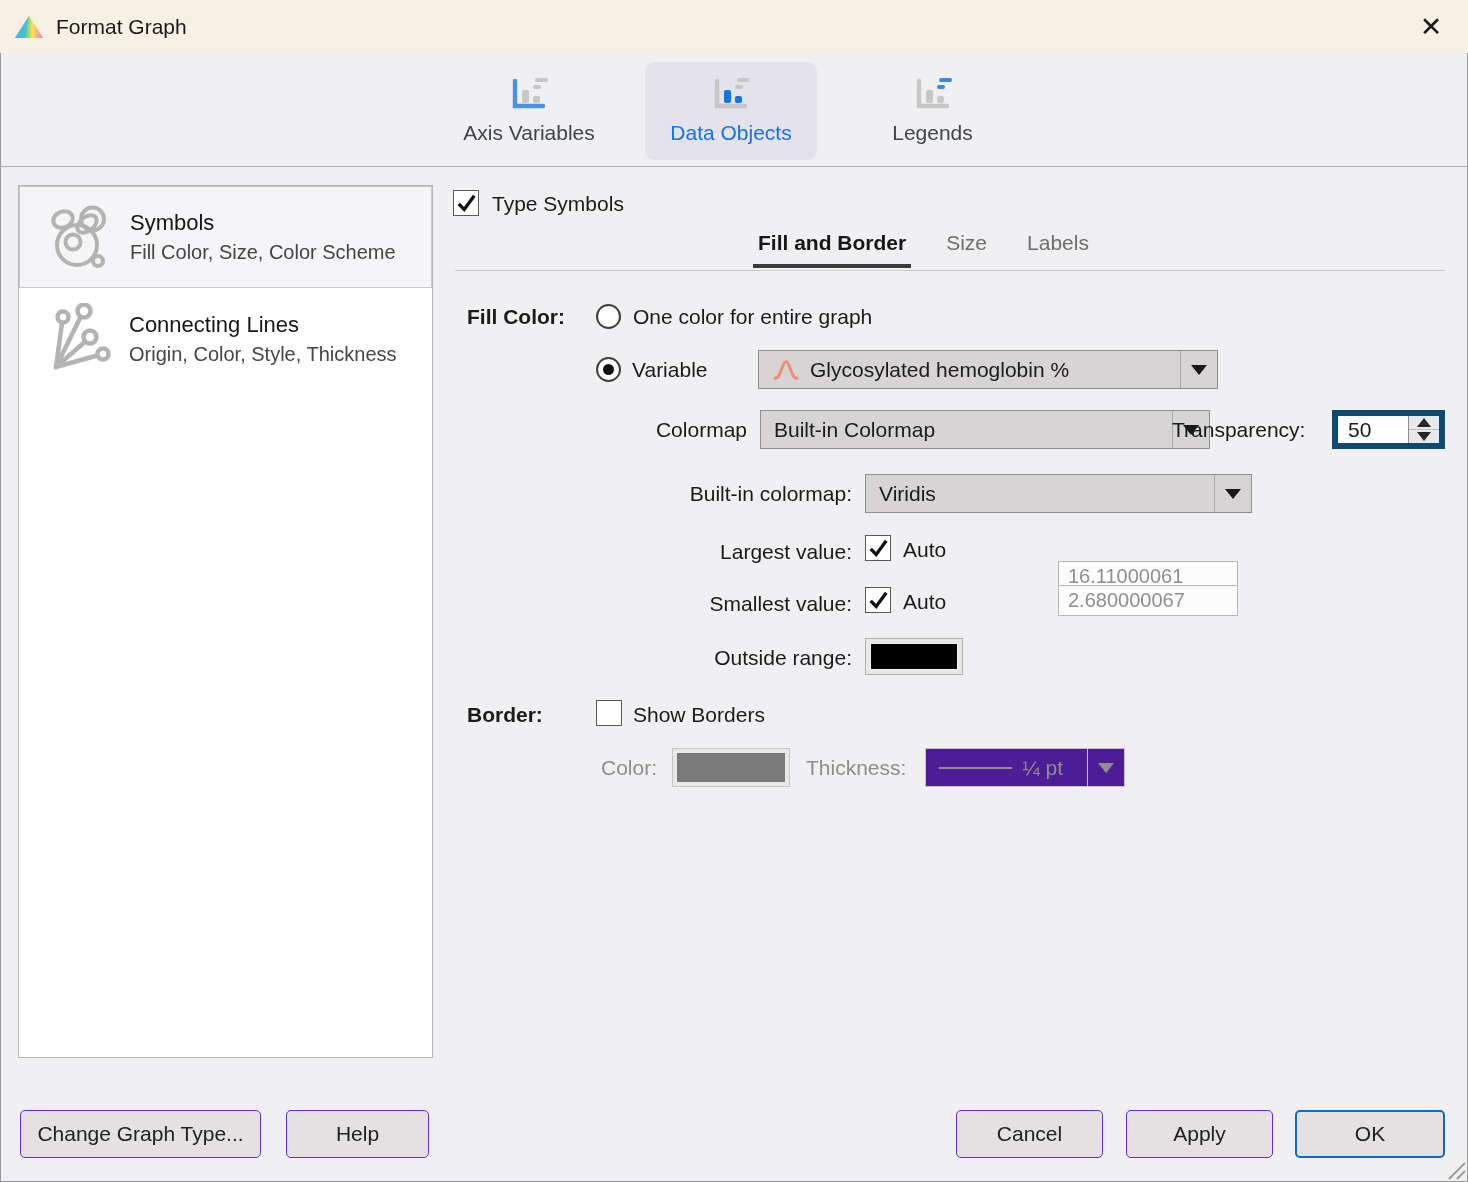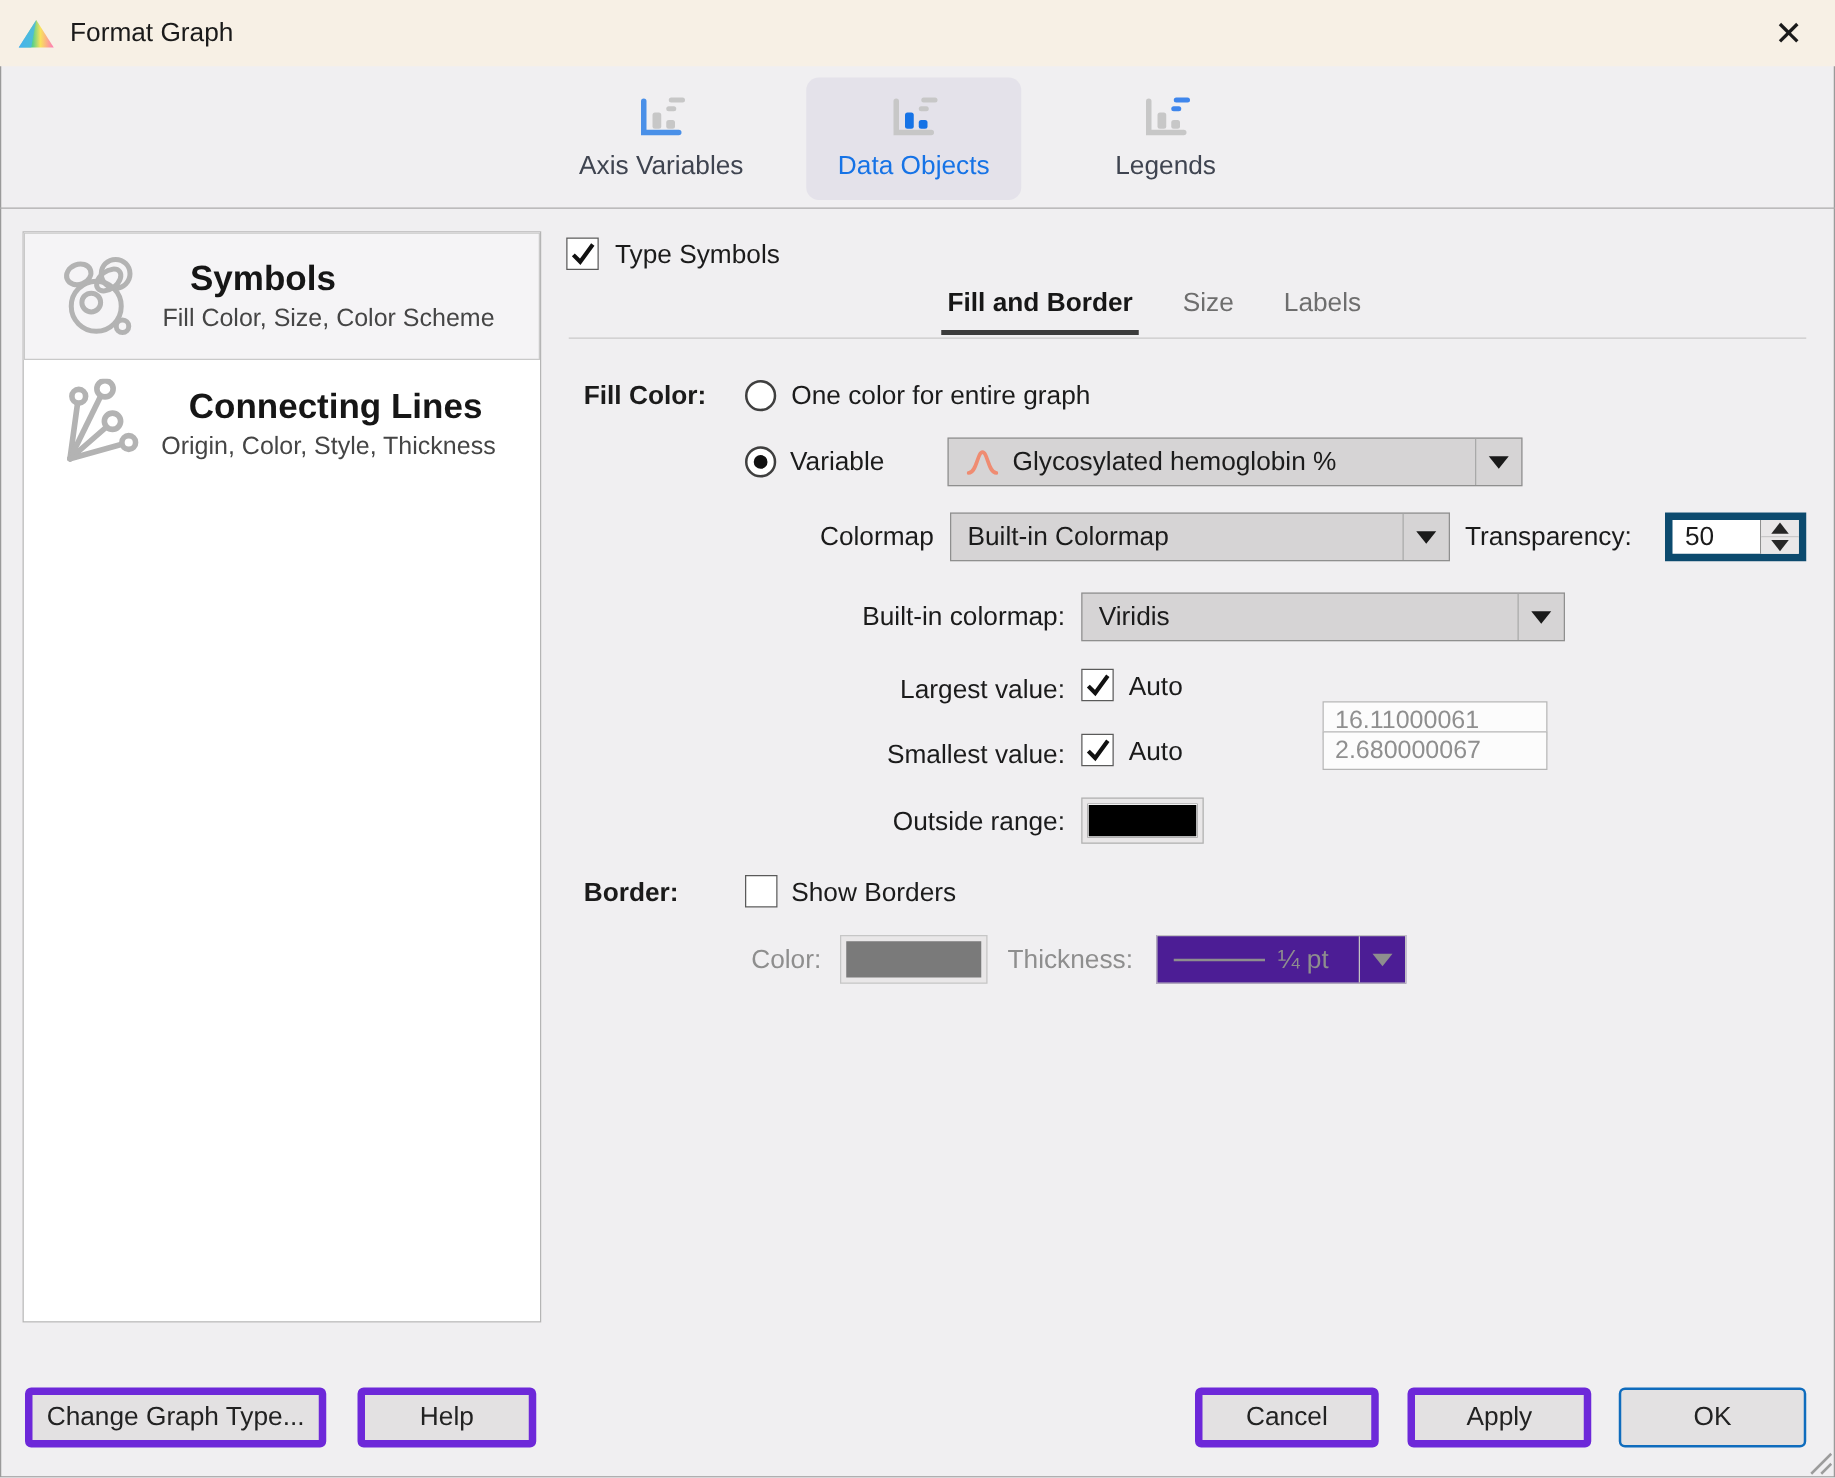--- a/index.html
+++ b/index.html
@@ -17,21 +17,21 @@
   .tabstrip-divider { position:absolute; left:0; top:166px; width:100%; height:1px; background:#ababab; }
   .top-tab { position:absolute; top:62px; height:98px; display:flex; flex-direction:column; align-items:center; justify-content:center; gap:8px; border-radius:10px; cursor:pointer; }
   .top-tab .tab-label { font-size:21px; color:#3f4450; }
   .top-tab.selected { background:#e4e2ea; }
   .top-tab.selected .tab-label { color:#1673e6; }
 
   
   .sidebar { position:absolute; left:18px; top:185px; width:415px; height:873px; background:#ffffff; border:1px solid #b5b5b5; }
   .side-item { display:flex; align-items:center; gap:18px; padding-left:26px; height:102px; cursor:pointer; }
   .side-item.selected { background:#f5f4f6; border:1px solid #c9c9c9; }
-  .side-title { font-size:28px; font-weight:bold; color:#161616; margin-bottom:5px;margin-left:22px; }
+  .side-title { font-size:22px; font-weight:normal; color:#161616; margin-bottom:5px; }
   .side-sub { font-size:20px; color:#454545; }
 
   
   .lbl { font-size:21px; color:#1b1b1b; line-height:28px; white-space:nowrap; }
   .lbl.bold { font-weight:bold; }
   .lbl.gray { color:#8e8e8e; }
   .r-align { text-align:right; }
 
   .checkbox { width:26px; height:26px; background:#ffffff; border:1.6px solid #5a5a5a; display:flex; align-items:center; justify-content:center; cursor:pointer; }
   .checkbox .check { display:none; }
@@ -66,21 +66,21 @@
   .val-field { background:#fcfcfc; border:1px solid #b5b5b5; color:#8f8f8f; font-size:20px; font-family:inherit; padding:0 9px; width:180px; height:31px; }
 
   .swatch { border:1px solid #b0b0b0; background:#e9e7e8; padding:4px; cursor:pointer; }
   .swatch .swatch-inner { width:100%; height:100%; border:1px solid #f2f2f2; }
   .swatch.disabled { border-color:#c6c6c6; cursor:default; }
   .swatch.disabled .swatch-inner { border:none; }
 
   .line-sample { width:84px; height:2px; background:#8e8e8e; }
 
   
-  .btn { position:absolute; top:1110px; height:48px; background:#e3e1e2; border:6px solid #6d28d9; border-radius:5px; font-size:21px; font-family:inherit; color:#222; display:flex; align-items:center; justify-content:center; cursor:pointer; }
+  .btn { position:absolute; top:1110px; height:48px; background:#e3e1e2; border:1px solid #6d28d9; border-radius:5px; font-size:21px; font-family:inherit; color:#222; display:flex; align-items:center; justify-content:center; cursor:pointer; }
   .btn.primary { border:2px solid #0f6cbd; }
   .resize-grip { position:absolute; right:2px; bottom:2px; }
 </style>
 </head>
 <body>
 
 <div class="dialog">
 
   <div class="titlebar">
     <svg width="30" height="26" viewBox="0 0 30 26">
@@ -198,21 +198,21 @@
         <path d="M3 22 C10 22 10.5 4 15 4 C19.5 4 20 22 27 22" stroke="#ef8c72" stroke-width="3.2" fill="none" stroke-linecap="round"></path>
       </svg>
       <span>Glycosylated hemoglobin %</span>
     </span>
     <span class="dd-tail">
         <span class="arr-down"></span>
       </span>
   </div>
 
   <span class="lbl abs r-align" style="left:540px; top:416px; width:207px;">Colormap</span>
-  <div class="dd abs" style="left:760px; top:410px; width:400px; height:39px;">
+  <div class="dd abs" style="left:760px; top:410px; width:450px; height:39px;">
     <span class="dd-label">
         <span>Built-in Colormap</span>
       </span>
     <span class="dd-tail">
         <span class="arr-down"></span>
       </span>
   </div>
   <span class="lbl abs" style="left:1172px; top:416px;">Transparency:</span>
   <div class="spinner abs" style="left:1332px; top:410px; width:113px; height:39px;">
     <input value="50" style="">

